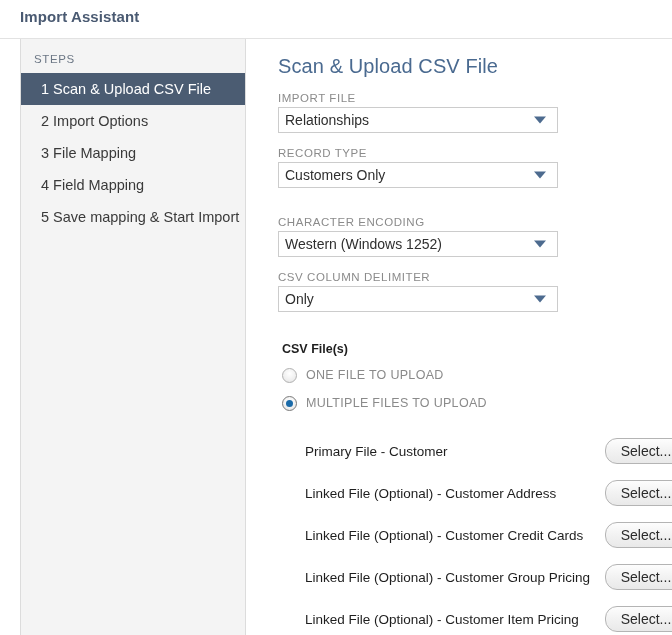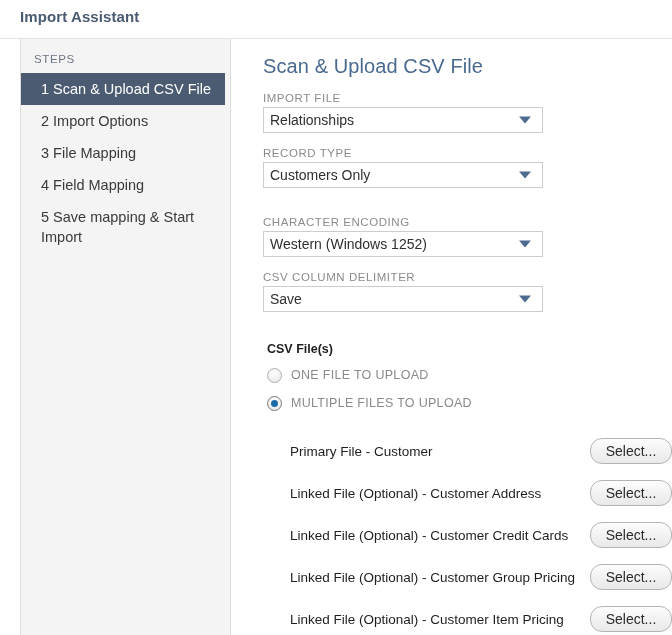--- a/index.html
+++ b/index.html
@@ -53,21 +53,21 @@
     font-size: 11.5px;
     color: #6c7785;
     letter-spacing: 0.6px;
     padding: 4px 0 8px 13px;
   }
   .step {
     font-size: 14.5px;
     color: #3a3a3a;
     padding: 6px 0 6px 20px;
     line-height: 20px;
-    width: 204px;
+    width: 224px;
   }
   .step.active {
     background: #4b5c72;
     color: #ffffff;
   }
   .step-num { margin-right: 4px; }
 
   
   .main {
     flex: 1;
@@ -218,21 +218,21 @@
           <span>Customers Only</span>
           <span class="select-arrow"></span>
         </div>
         <div class="field-label gap-top-lg">CHARACTER ENCODING</div>
         <div class="select-box">
           <span>Western (Windows 1252)</span>
           <span class="select-arrow"></span>
         </div>
         <div class="field-label gap-top">CSV COLUMN DELIMITER</div>
         <div class="select-box">
-          <span>Save</span>
+          <span>Only</span>
           <span class="select-arrow"></span>
         </div>
       </div>
 
     <div class="csv-files-label">CSV File(s)</div>
     <div id="radio-container">
         <div class="radio-row">
           <span class="radio"></span>
           <span class="radio-label">ONE FILE TO UPLOAD</span>
         </div>

